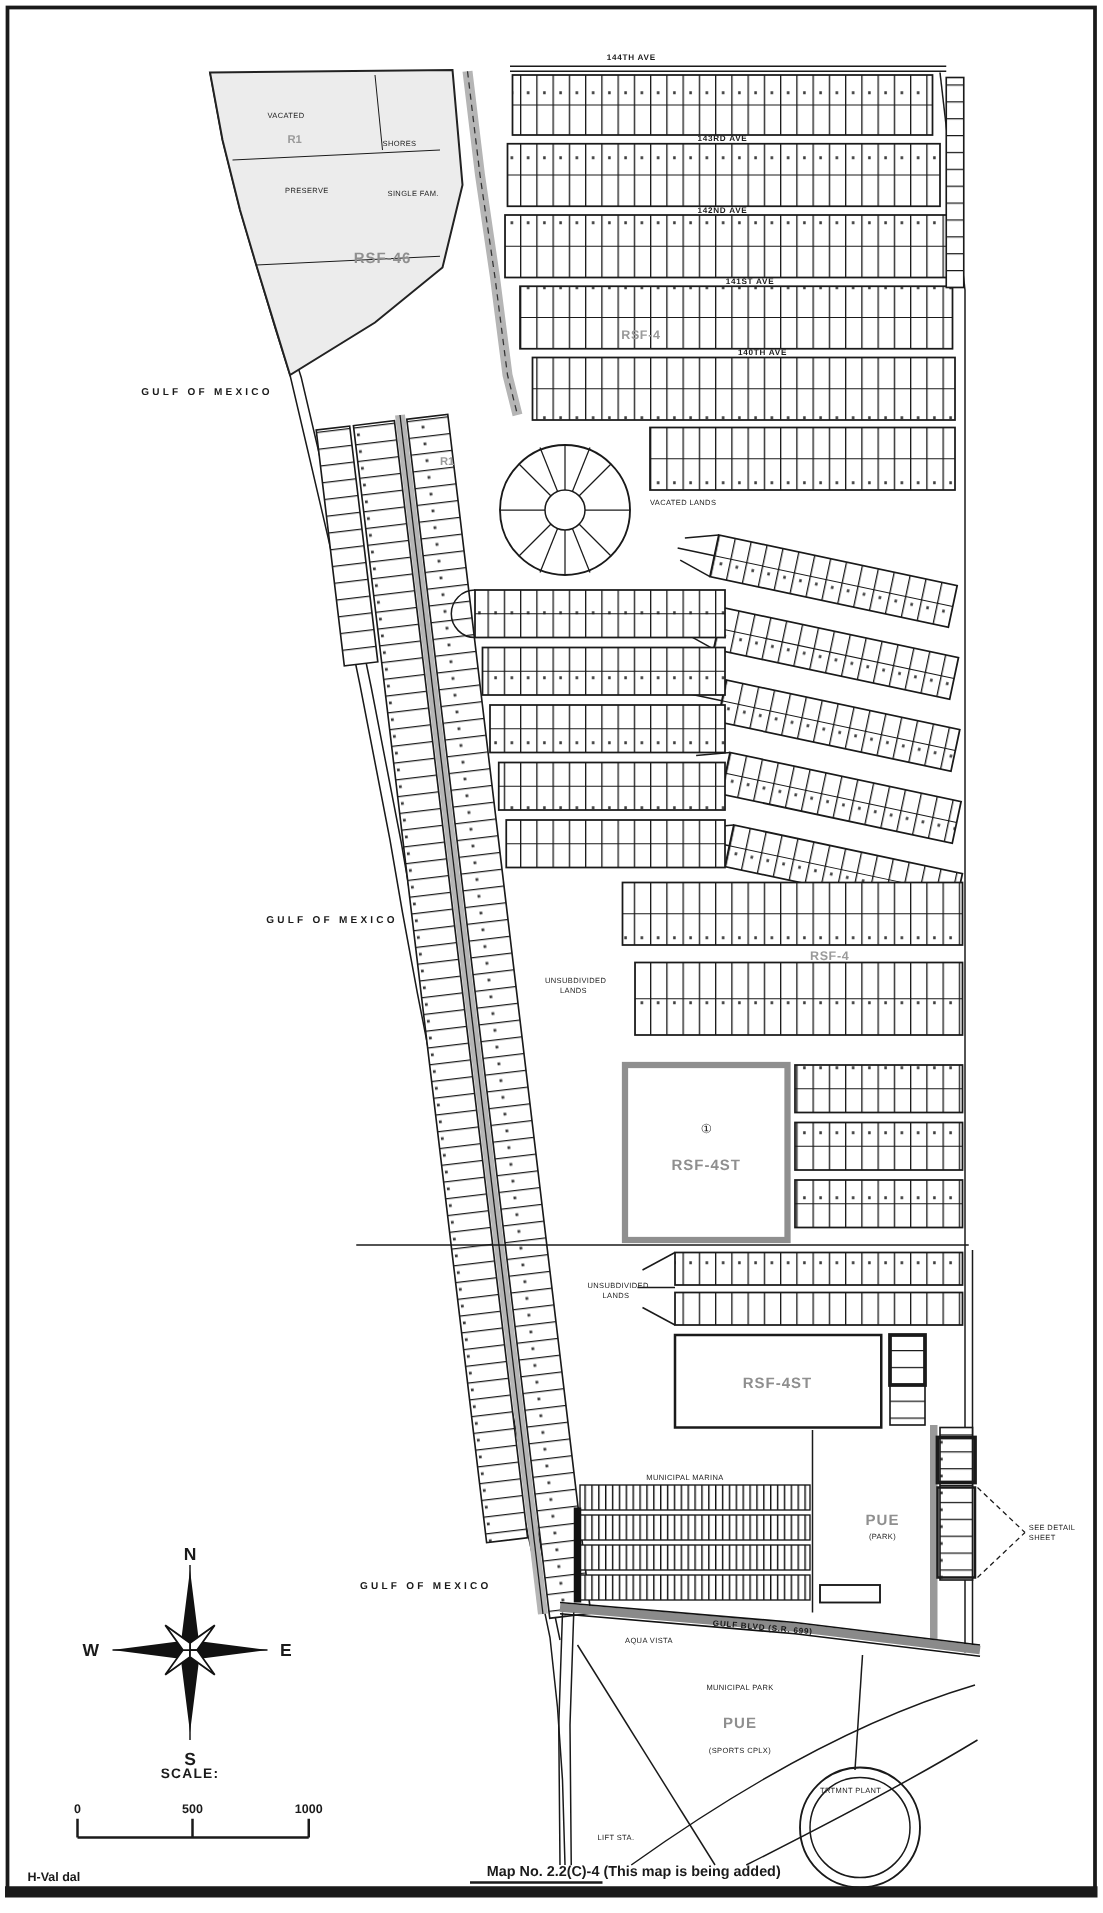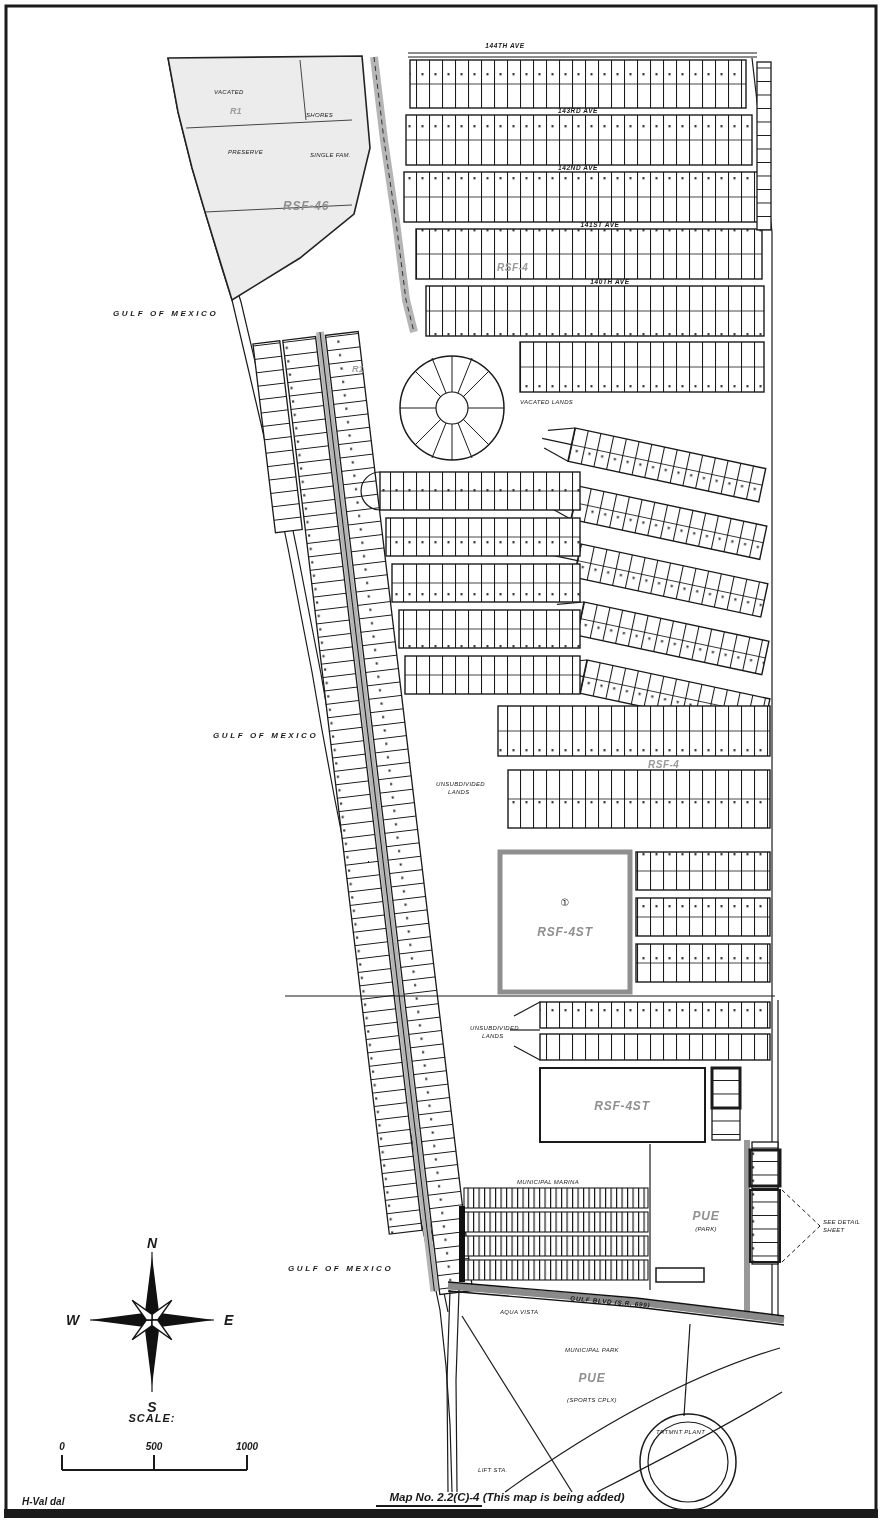--- a/index.html
+++ b/index.html
@@ -1,17 +1,17 @@
 <!DOCTYPE html>
 <html><head>
 <meta charset="utf-8">
 <style>
   html,body{margin:0;padding:0;background:#fff;}
   .page{position:relative;width:882px;height:1530px;background:#ffffff;overflow:hidden;
-        font-family:"Liberation Sans",sans-serif;font-style:italic;}
+        font-family:"Liberation Sans",sans-serif;}
   svg{position:absolute;left:0;top:0;}
   text{font-family:"Liberation Sans","DejaVu Sans",sans-serif;fill:#1a1a1a;}
   .micro{font-size:6px;letter-spacing:.3px;fill:#222;}
   .street{font-size:6.5px;letter-spacing:.6px;fill:#1a1a1a;font-weight:bold;}
   .water{font-size:8px;letter-spacing:2.6px;font-weight:bold;fill:#1a1a1a;}
   .zone{font-size:12px;font-weight:bold;fill:#8f8f8f;letter-spacing:.8px;}
   .zonesm{font-size:9px;font-weight:bold;fill:#9a9a9a;}
   .zonexs{font-size:10px;font-weight:bold;fill:#9a9a9a;letter-spacing:.5px;}
   .compassletter{font-size:14px;font-weight:bold;}
   .scaletext{font-size:11px;font-weight:bold;letter-spacing:1px;}

